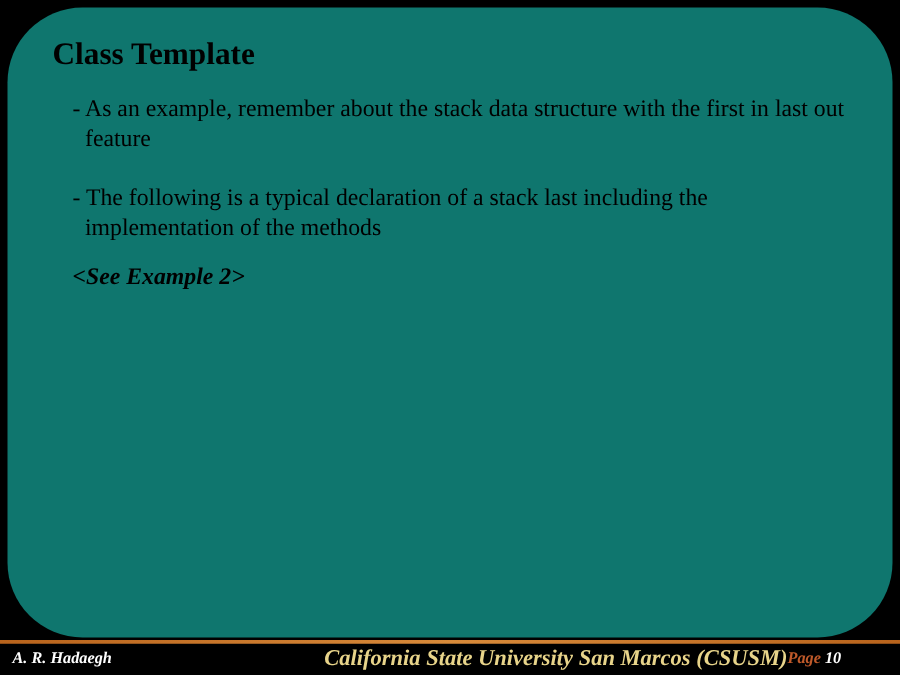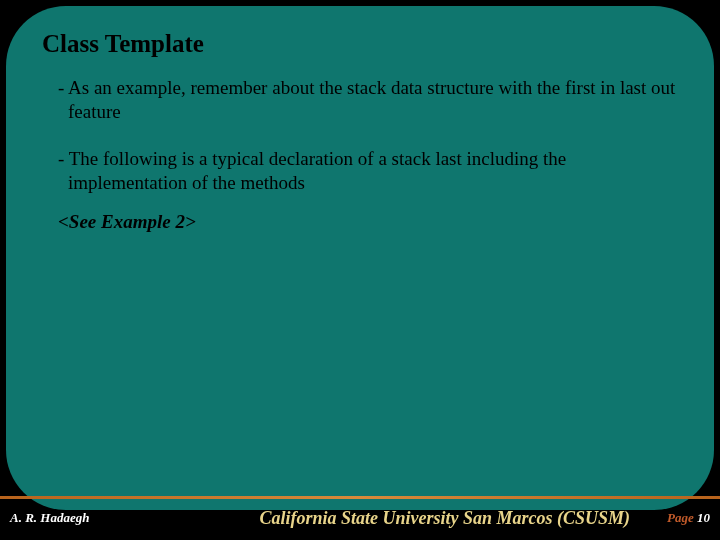--- a/index.html
+++ b/index.html
@@ -44,21 +44,21 @@
     font-weight: bold;
     font-style: italic;
     padding-left: 16px;
     margin-top: -6px;
   }
   .footer {
     position: absolute;
     left: 0;
     right: 0;
     bottom: 0;
-    height: 44px;
+    height: 28px;
     display: flex;
     align-items: center;
     color: #fff;
     font-style: italic;
     font-weight: bold;
   }
   .footer-orange-bar {
     position: absolute;
     left: 0;
     right: 0;
@@ -76,21 +76,20 @@
     font-size: 18px;
     color: #e8d48a;
     flex: 1 1 auto;
     text-align: right;
   }
   .footer-right {
     font-size: 13px;
     padding-right: 10px;
     flex: 0 0 auto;
     width: 90px;
-    text-align: right;
   }
   .page-label {
     color: #c05a2a;
     font-style: italic;
   }
   .page-num {
     color: #fff;
     font-style: italic;
   }
 </style>

